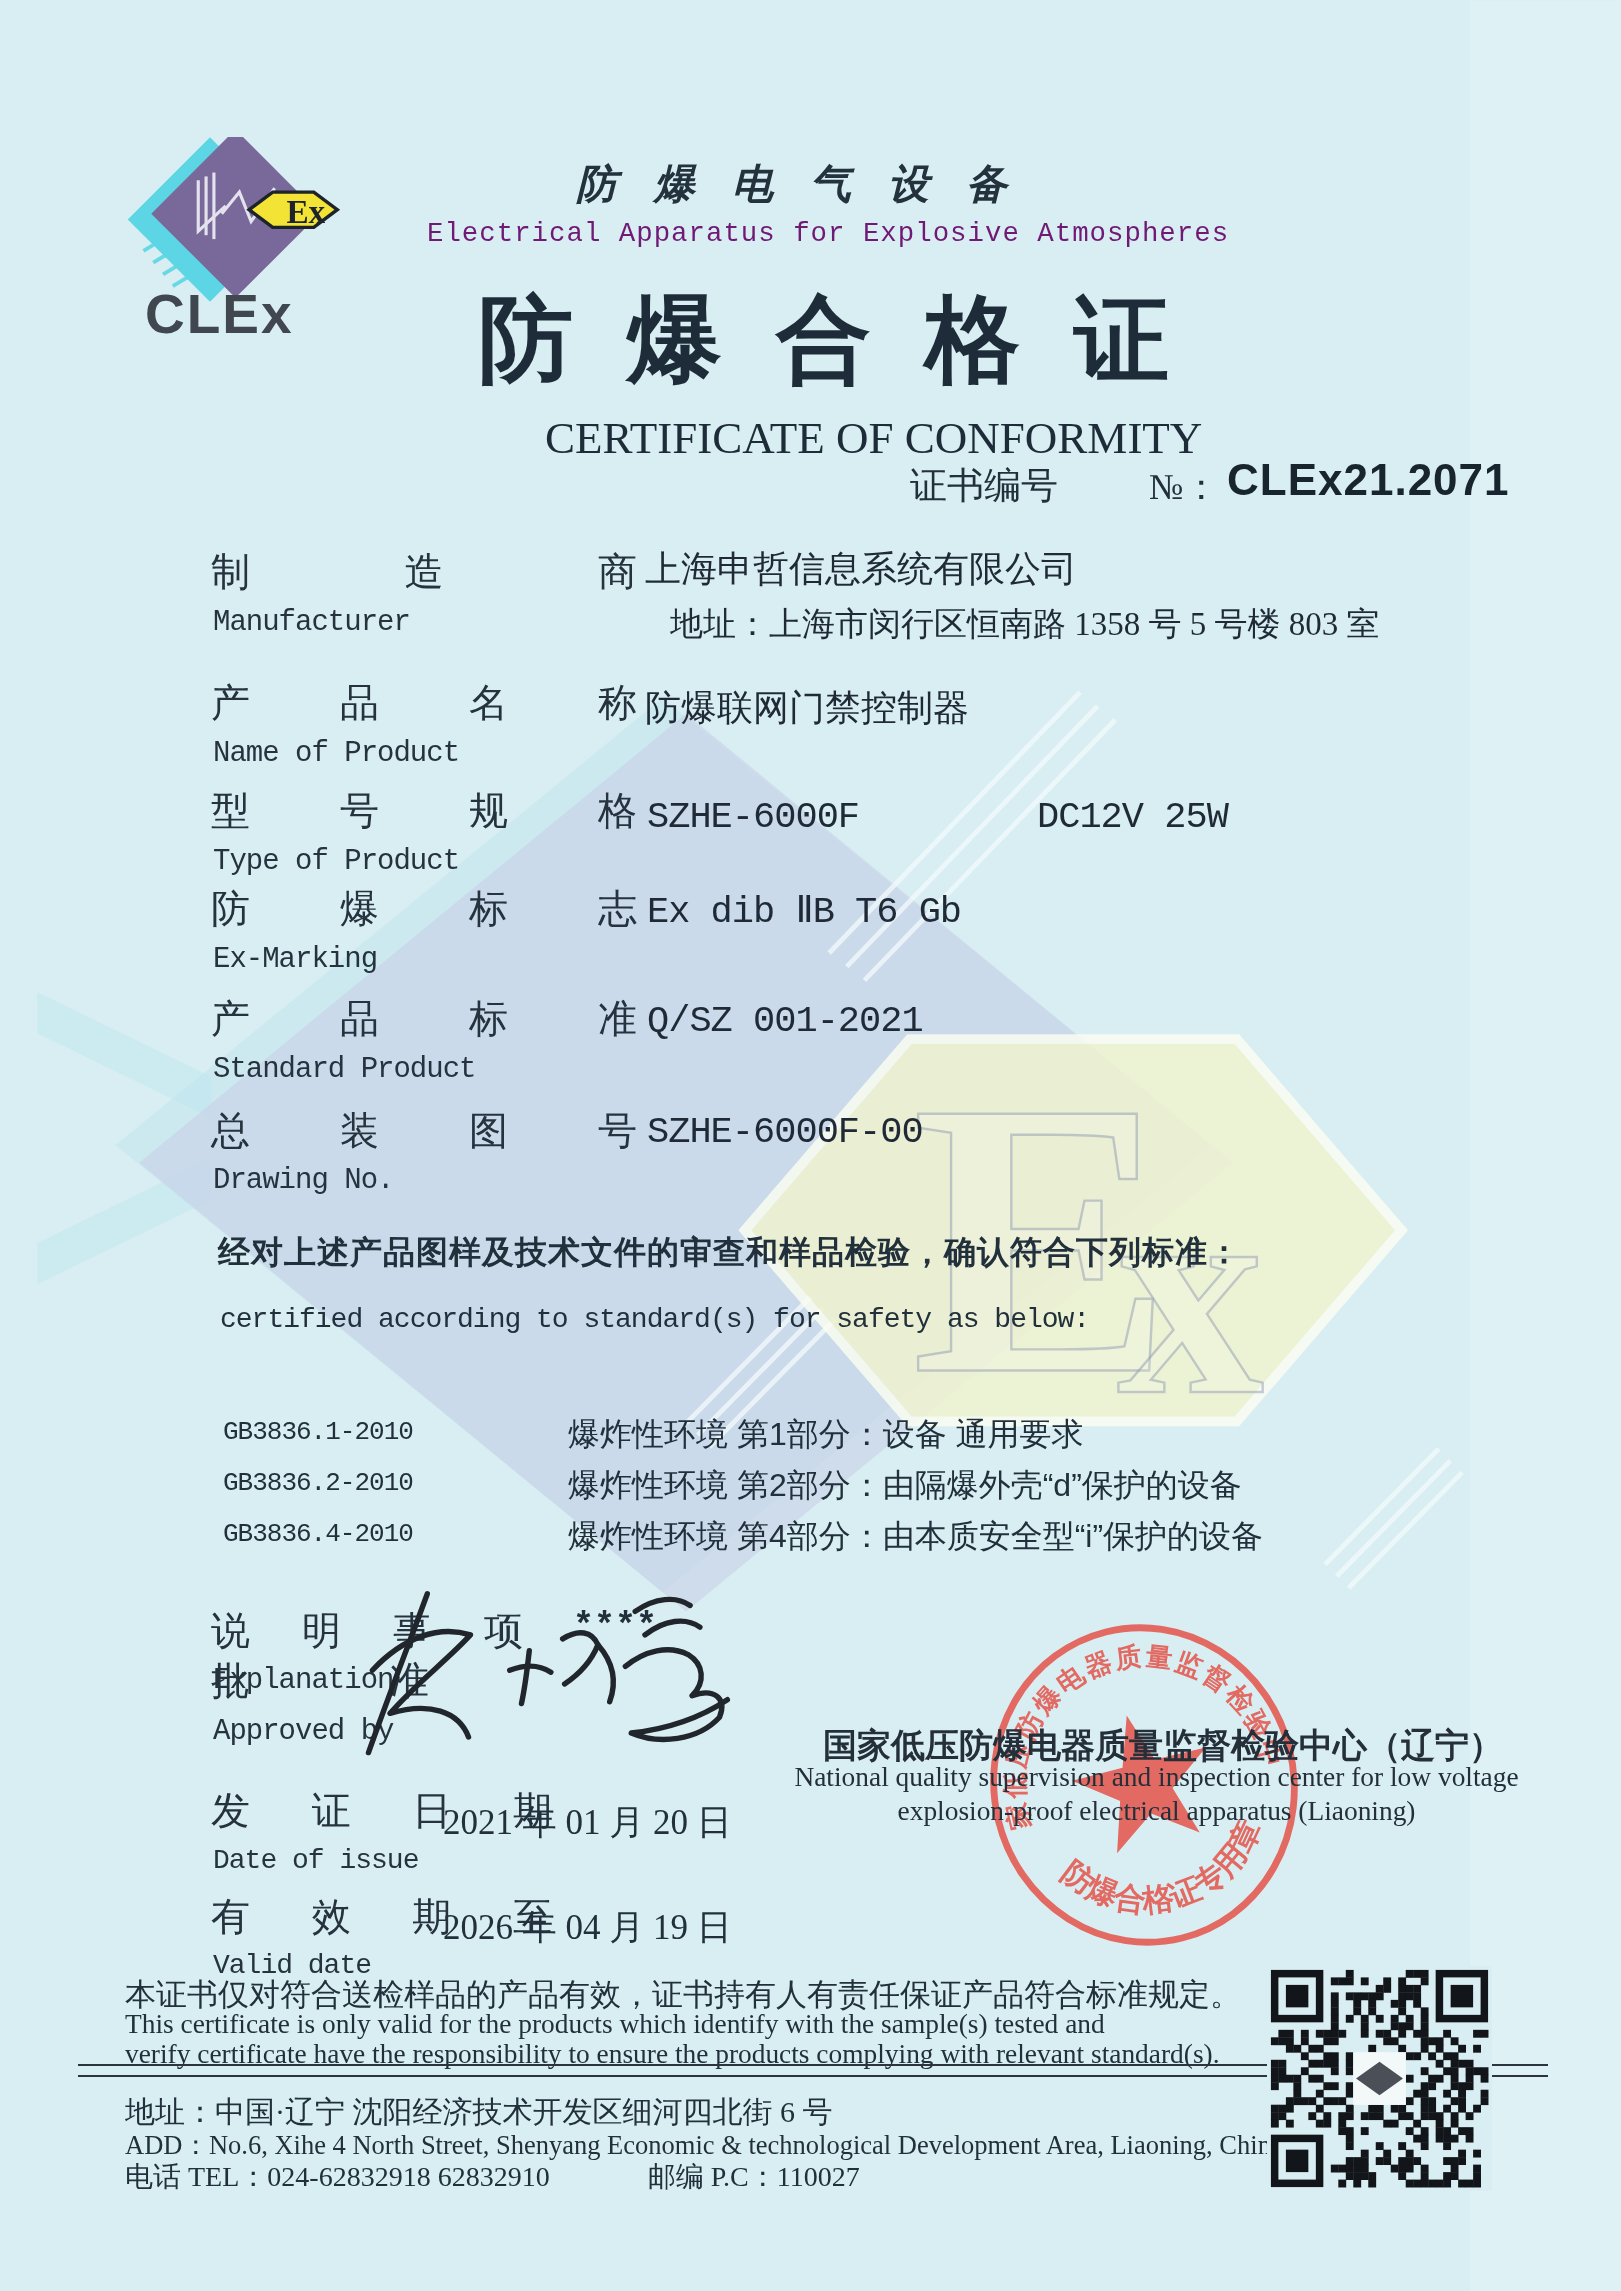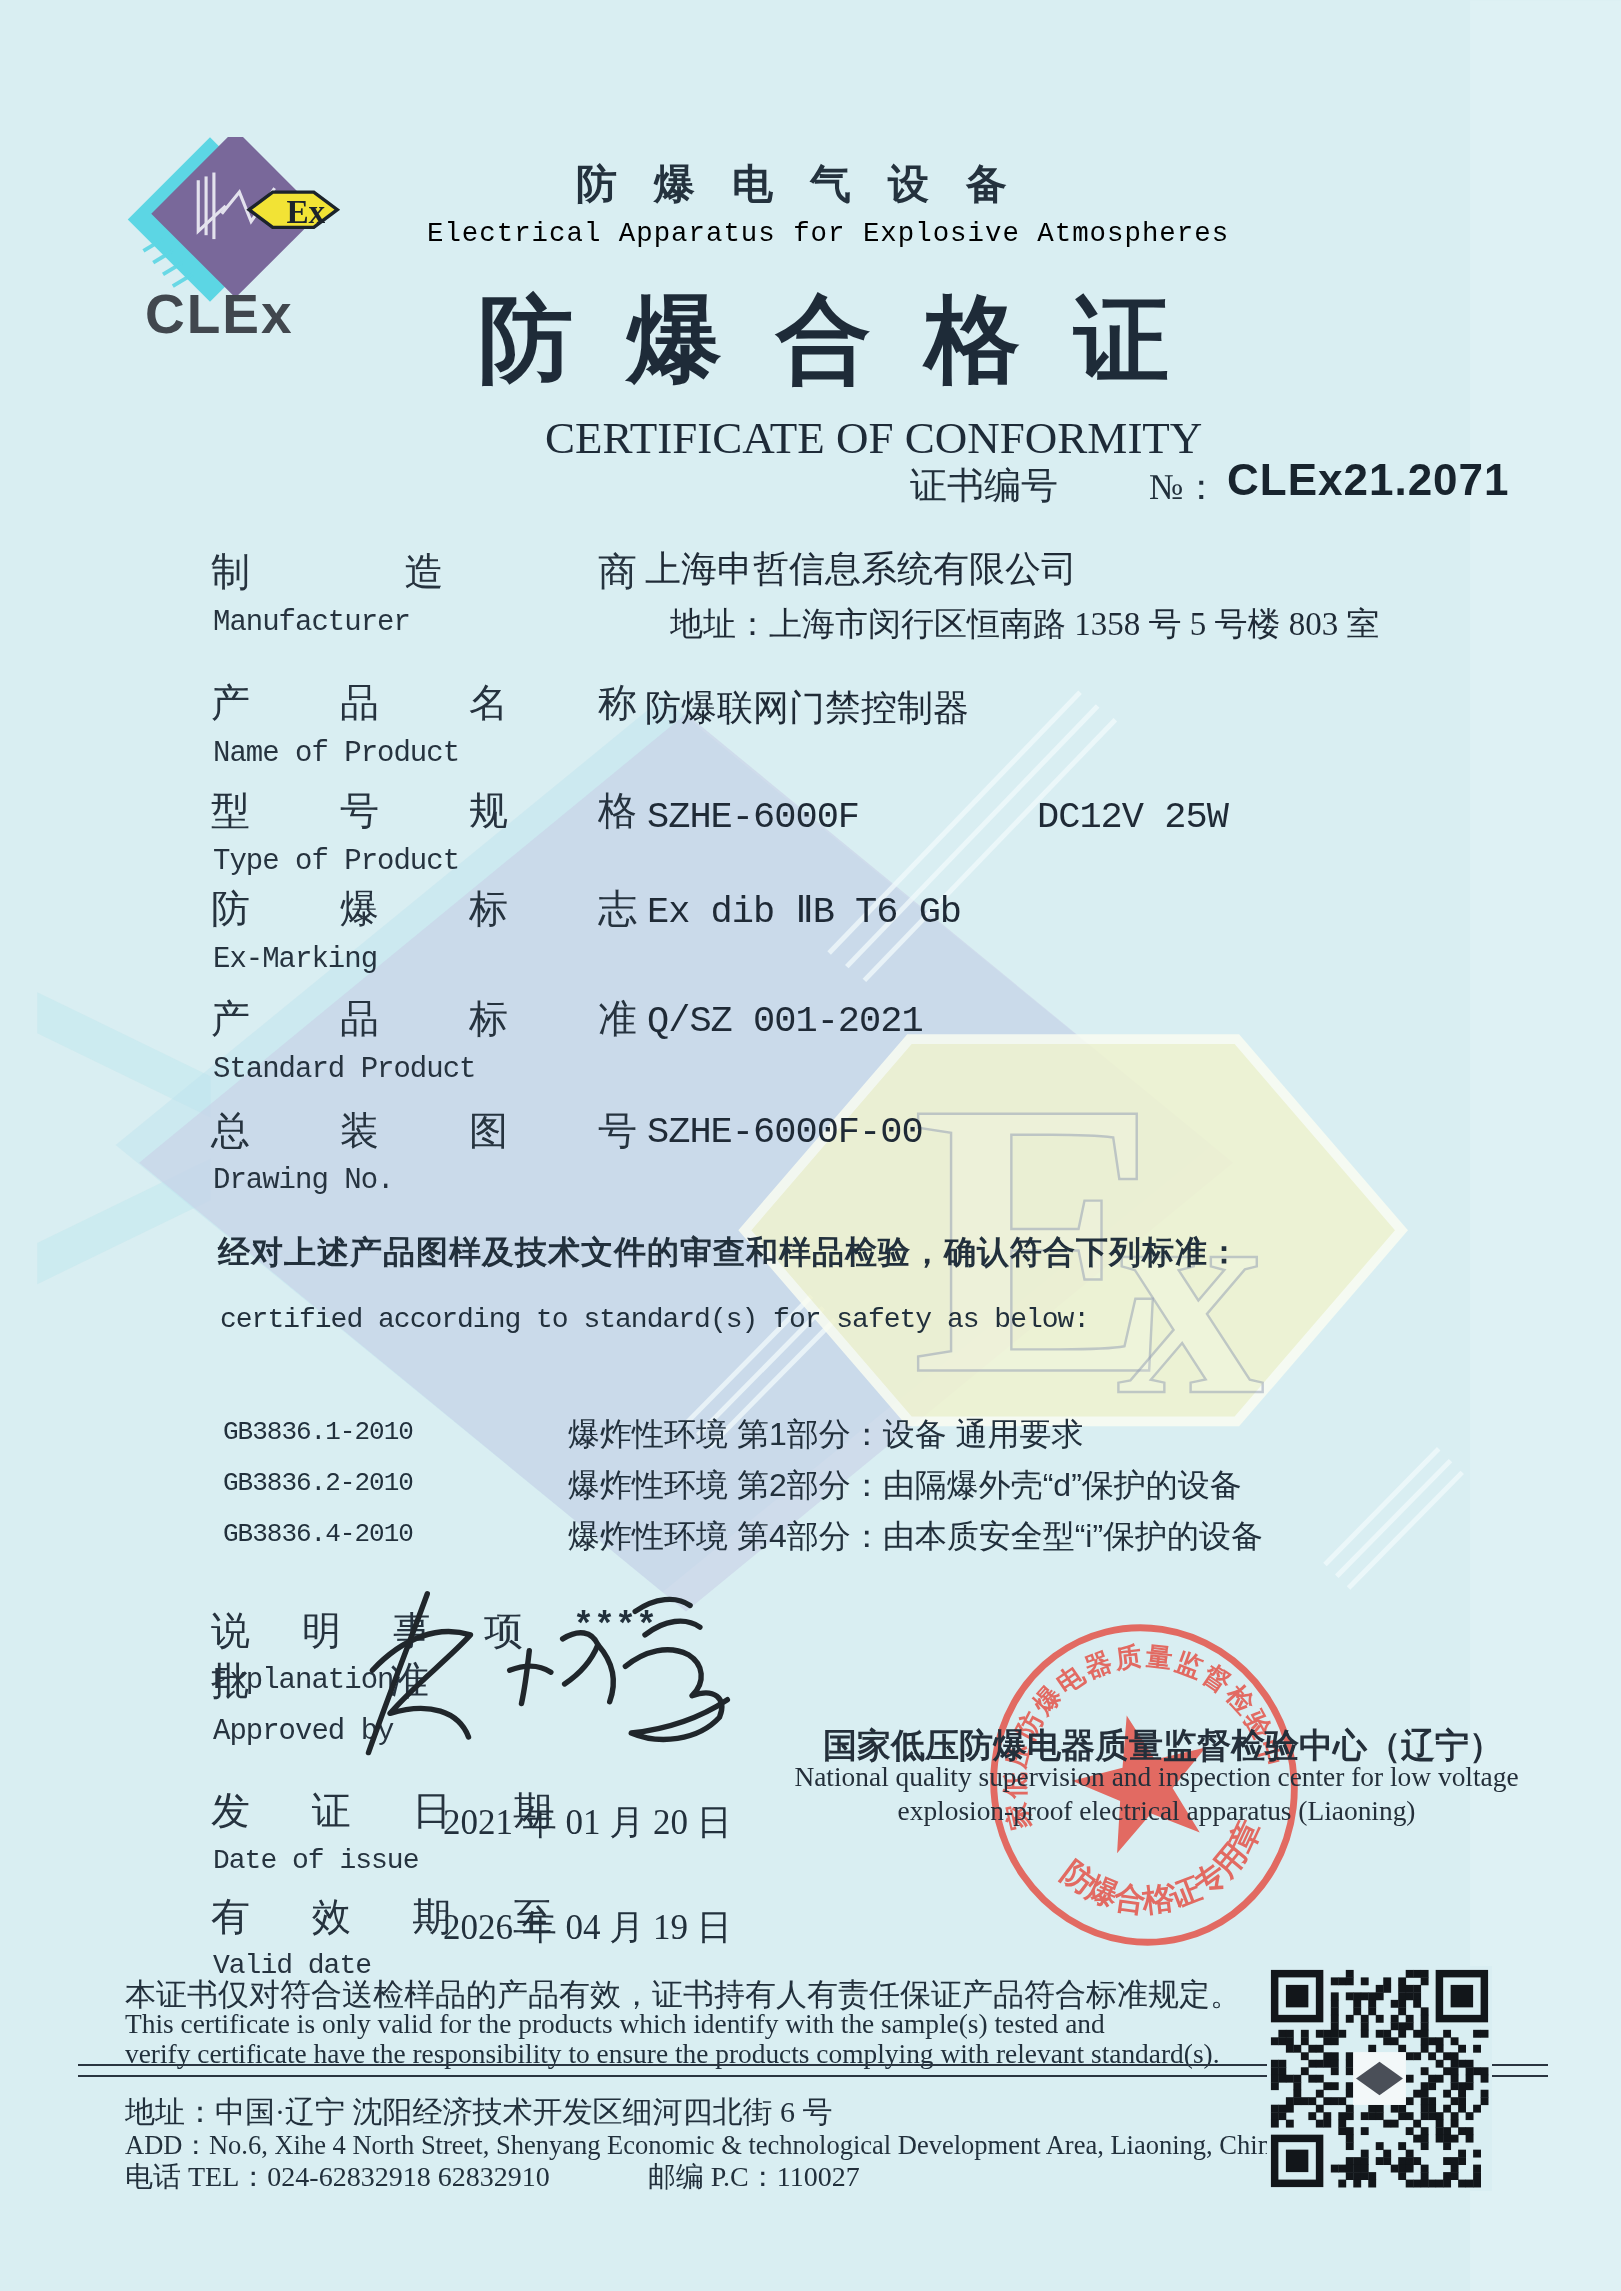--- a/index.html
+++ b/index.html
@@ -6,22 +6,22 @@
   .page{
     position:relative;
     width:1621px;height:2292px;
     background:#d9eef2;
     overflow:hidden;
     font-family:"Liberation Sans",sans-serif;
     color:#22303c;
   }
   .abs{position:absolute;white-space:nowrap;}
   
-  .hdr-cn{left:576px;top:157px;font-size:41px;font-weight:600;letter-spacing:37px;color:#24323e;}
-  .hdr-en{left:427px;top:218px;font-size:27.4px;font-family:"Liberation Mono",monospace;letter-spacing:1px;color:#000000;}
+  .hdr-cn{left:576px;top:157px;font-size:41px;font-weight:600;letter-spacing:37px;color:#24323e;font-style:italic;}
+  .hdr-en{left:427px;top:218px;font-size:27.4px;font-family:"Liberation Mono",monospace;letter-spacing:1px;color:#701a75;}
   .title-cn{left:478px;top:277px;font-size:95px;font-weight:700;letter-spacing:54px;color:#1e2b38;}
   .title-en{left:545px;top:412px;font-size:45px;font-family:"Liberation Serif",serif;color:#1e2b38;}
   .certno-lbl{left:910px;top:461px;font-size:37px;font-weight:500;}
   .certno-sym{left:1149px;top:463px;font-size:36px;font-family:"Liberation Serif",serif;}
   .certno-val{left:1227px;top:455px;font-size:44px;font-weight:700;letter-spacing:1px;color:#18242e;}
   
   .lbl-cn{position:absolute;left:211px;font-size:39px;font-weight:500;color:#26333f;
           text-align:justify;text-align-last:justify;letter-spacing:0;}
   .w435{width:426px}.w350{width:341px}.w225{width:218px}.w320{width:312px}
   .lbl-en{position:absolute;left:213px;font-size:29px;font-family:"Liberation Mono",monospace;

